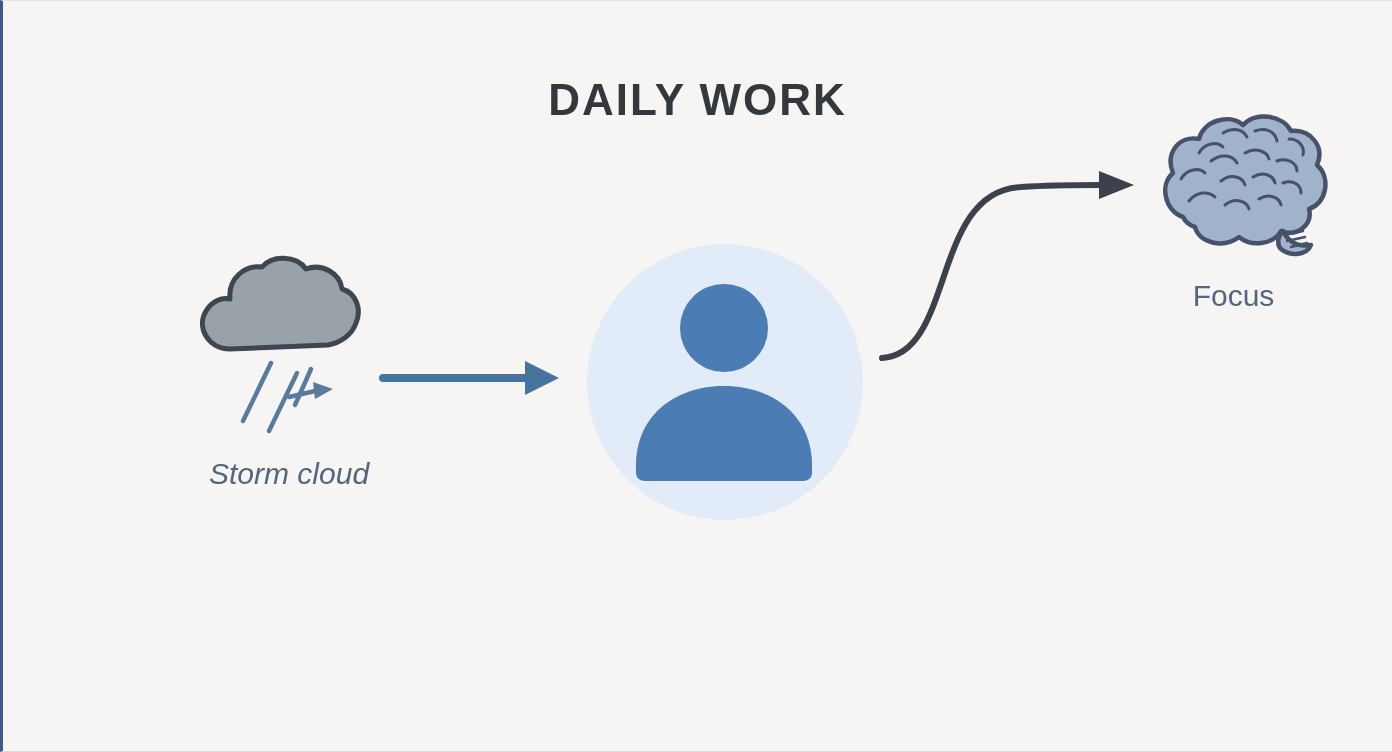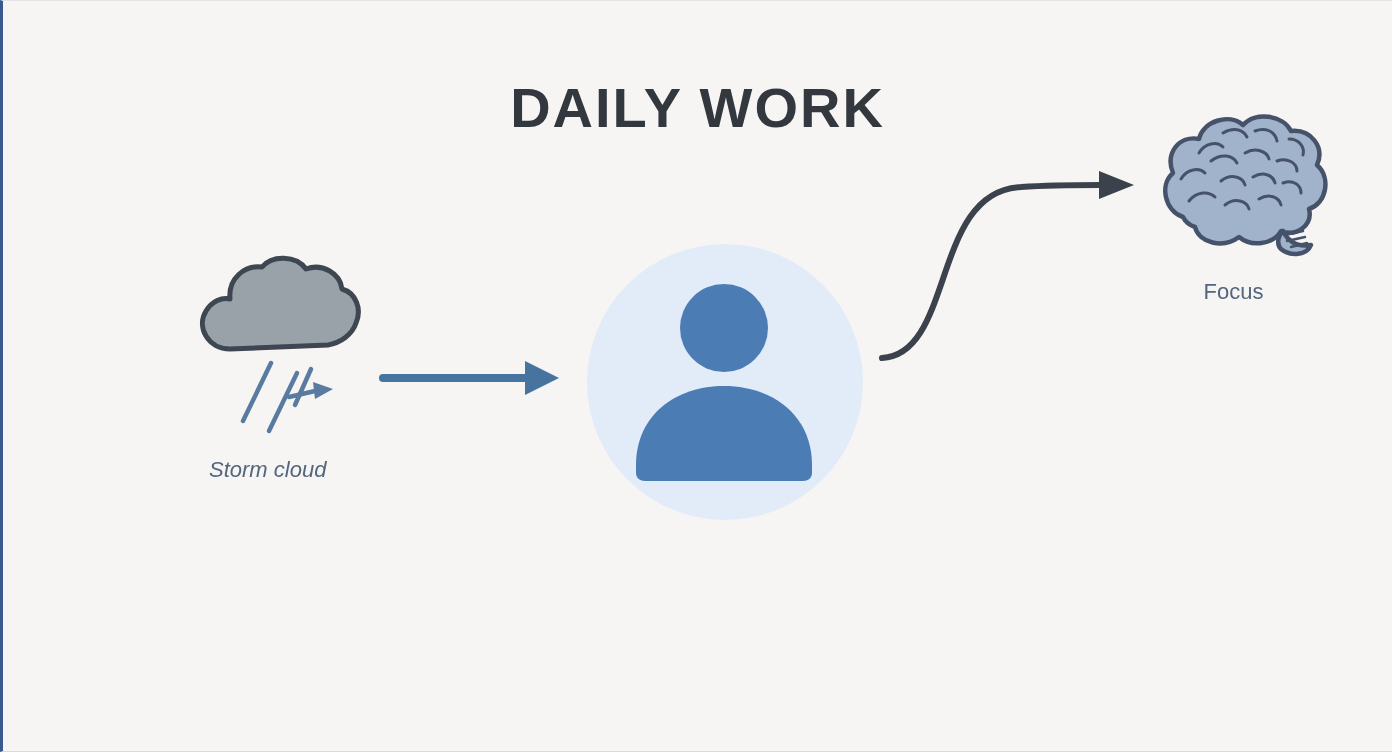--- a/index.html
+++ b/index.html
@@ -11,28 +11,28 @@
     font-family: "Liberation Sans", sans-serif;
     border-left: 3px solid #3a5a8e;
     border-bottom: 1px solid #d8dadc;
     border-top: 1px solid #e3e4e6;
   }
   .title {
     position: absolute;
     top: 74px; left: 0;
     width: 100%;
     text-align: center;
-    font-size: 56px;
+    font-size: 44px;
     font-weight: bold;
     letter-spacing: 2px;
     color: #33383e;
   }
   .label {
     position: absolute;
-    font-size: 22px;
+    font-size: 30px;
     color: #53667e;
   }
   .label-storm { left: 206px; top: 456px; font-style: italic; }
   .label-focus { left: 1148px; top: 278px; width: 165px; text-align: center; }
   svg.diagram { position: absolute; top: 0; left: 0; }
 
   .cloud-body { fill: #99a1a9; stroke: #3d4651; stroke-width: 5; stroke-linejoin: round; }
   .rain       { stroke: #5a7ba0; stroke-width: 4.5; stroke-linecap: round; fill: none; }
   .rain-head  { fill: #5a7ba0; }
   .arrow-line { stroke: #47739f; stroke-width: 8; stroke-linecap: round; }

